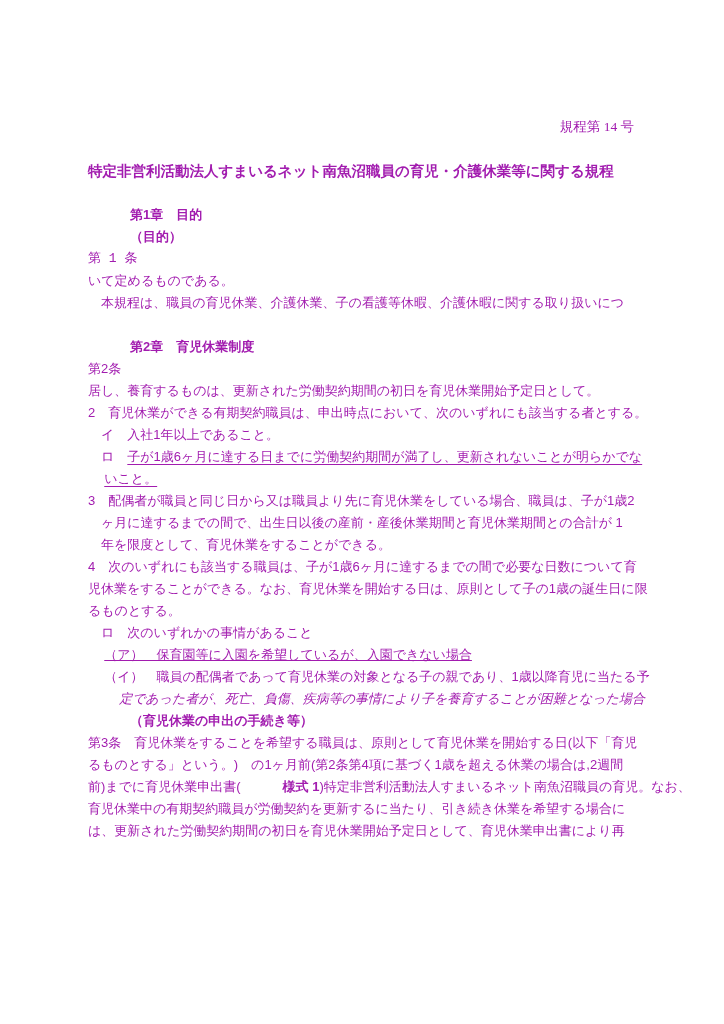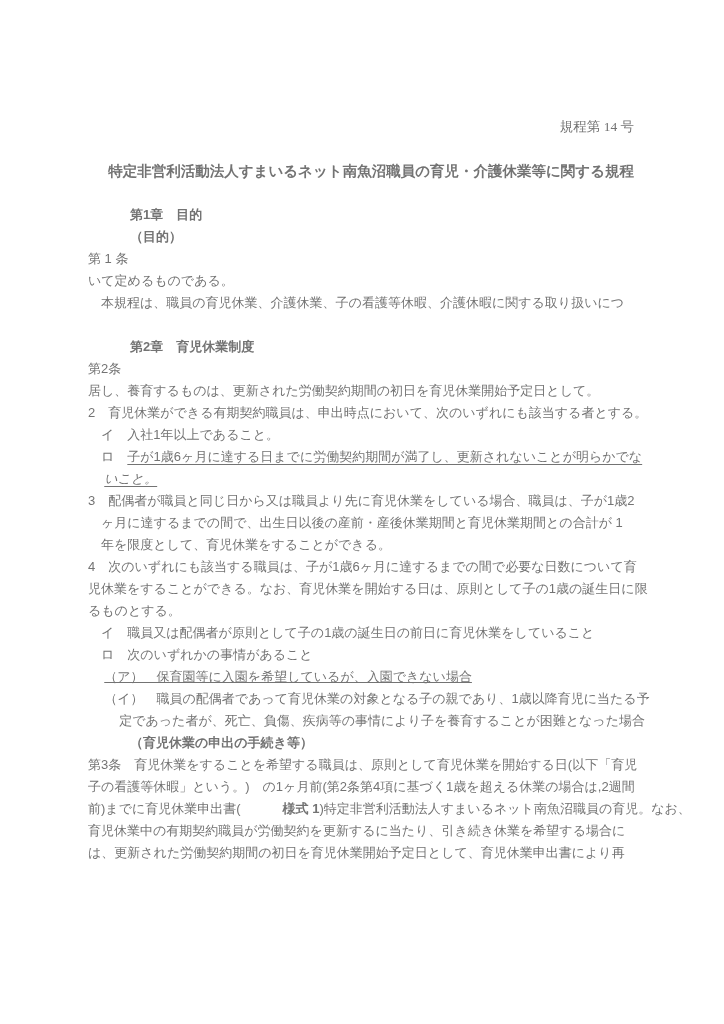--- a/index.html
+++ b/index.html
@@ -6,54 +6,54 @@
     margin: 0;
     padding: 0;
     background: #ffffff;
   }
   .page {
     position: relative;
     width: 724px;
     height: 1024px;
     margin: 0 auto;
     background: #ffffff;
-    color: #737373;
+    color: #a21caf;
     font-family: "Liberation Sans", "DejaVu Sans", sans-serif;
     font-size: 13px;
     box-sizing: border-box;
     padding: 116px 90px 10px 88px;
     overflow: hidden;
   }
   .line {
     height: 22px;
     line-height: 22px;
     white-space: pre;
   }
   .doc-number {
     text-align: right;
     font-family: "Liberation Serif", "DejaVu Serif", serif;
     font-size: 13.5px;
   }
   .spacer {
     height: 22px;
   }
   .doc-title {
-    text-align: right;
+    text-align: left;
     font-weight: bold;
     font-size: 14.5px;
     height: 22px;
     line-height: 22px;
     white-space: pre;
   }
   .bold {
     font-weight: bold;
     margin-left: 42px;
   }
   .serif {
-    font-family: Liberation Sans, sans-serif;
+    font-family: Liberation Mono, monospace;
   }
   .underline {
     text-decoration: underline;
     text-underline-offset: 3px;
     text-decoration-thickness: 1px;
   }
   .blank {
     height: 22px;
   }
 </style>
@@ -71,32 +71,31 @@
       <div class="line serif"><span>第 1 条</span></div>
       <div class="line"><span>いて定めるものである。</span></div>
       <div class="line"><span>　本規程は、職員の育児休業、介護休業、子の看護等休暇、介護休暇に関する取り扱いにつ</span></div>
       <div class="line blank"></div>
       <div class="line bold"><span>第2章　育児休業制度</span></div>
       <div class="line"><span>第2条</span></div>
       <div class="line"><span>居し、養育するものは、更新された労働契約期間の初日を育児休業開始予定日として。</span></div>
       <div class="line"><span>2　育児休業ができる有期契約職員は、申出時点において、次のいずれにも該当する者とする。</span></div>
       <div class="line" style="padding-left: 13px;"><span>イ　入社1年以上であること。</span></div>
       <div class="line" style="padding-left: 13px;"><span>ロ　</span><span class="underline">子が1歳6ヶ月に達する日までに労働契約期間が満了し、更新されないことが明らかでな</span></div>
-      <div class="line" style="padding-left: 16.25px; font-style: italic;"><span class="underline">いこと。</span></div>
+      <div class="line" style="padding-left: 16.25px;"><span class="underline">いこと。</span></div>
       <div class="line"><span>3　配偶者が職員と同じ日から又は職員より先に育児休業をしている場合、職員は、子が1歳2</span></div>
       <div class="line" style="padding-left: 13px;"><span>ヶ月に達するまでの間で、出生日以後の産前・産後休業期間と育児休業期間との合計が 1</span></div>
       <div class="line" style="padding-left: 13px;"><span>年を限度として、育児休業をすることができる。</span></div>
       <div class="line"><span>4　次のいずれにも該当する職員は、子が1歳6ヶ月に達するまでの間で必要な日数について育</span></div>
       <div class="line"><span>児休業をすることができる。なお、育児休業を開始する日は、原則として子の1歳の誕生日に限</span></div>
       <div class="line"><span>るものとする。</span></div>
-      <div class="line" style="padding-left: 13px;"><span>イ　職員又は配偶者が原則として子の1歳の誕生日の前日に育児休業をしていること</span></div>
       <div class="line" style="padding-left: 13px;"><span>ロ　次のいずれかの事情があること</span></div>
       <div class="line" style="padding-left: 16.25px; text-decoration: underline;"><span>（ア）　保育園等に入園を希望しているが、入園できない場合</span></div>
       <div class="line" style="padding-left: 16.25px;"><span>（イ）　職員の配偶者であって育児休業の対象となる子の親であり、1歳以降育児に当たる予</span></div>
-      <div class="line" style="padding-left: 31.2px;"><span>定であった者が、死亡、負傷、疾病等の事情により子を養育することが困難となった場合</span></div>
+      <div class="line" style="padding-left: 31.2px; font-style: italic;"><span>定であった者が、死亡、負傷、疾病等の事情により子を養育することが困難となった場合</span></div>
       <div class="line bold"><span>（育児休業の申出の手続き等）</span></div>
       <div class="line"><span>第3条　育児休業をすることを希望する職員は、原則として育児休業を開始する日(以下「育児</span></div>
-      <div class="line"><span>子の看護等休暇」という。)　の1ヶ月前(第2条第4項に基づく1歳を超える休業の場合は,2週間</span></div>
+      <div class="line"><span>るものとする」という。)　の1ヶ月前(第2条第4項に基づく1歳を超える休業の場合は,2週間</span></div>
       <div class="line"><span>前)までに育児休業申出書(</span><span class="bold">様式 1</span><span>)特定非営利活動法人すまいるネット南魚沼職員の育児。なお、</span></div>
       <div class="line"><span>育児休業中の有期契約職員が労働契約を更新するに当たり、引き続き休業を希望する場合に</span></div>
       <div class="line"><span>は、更新された労働契約期間の初日を育児休業開始予定日として、育児休業申出書により再</span></div>
     </div>
 </div>
 
 </body></html>

